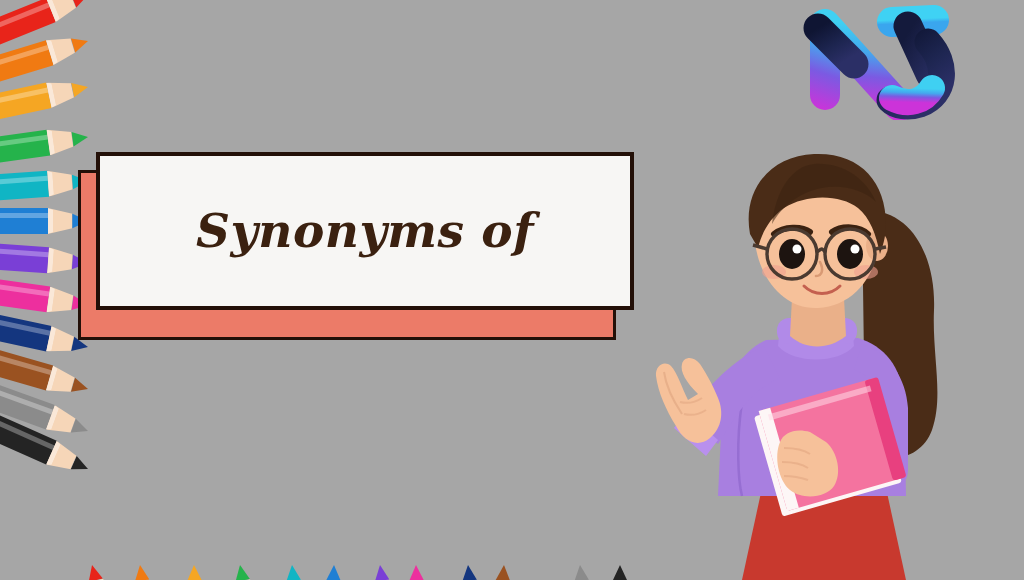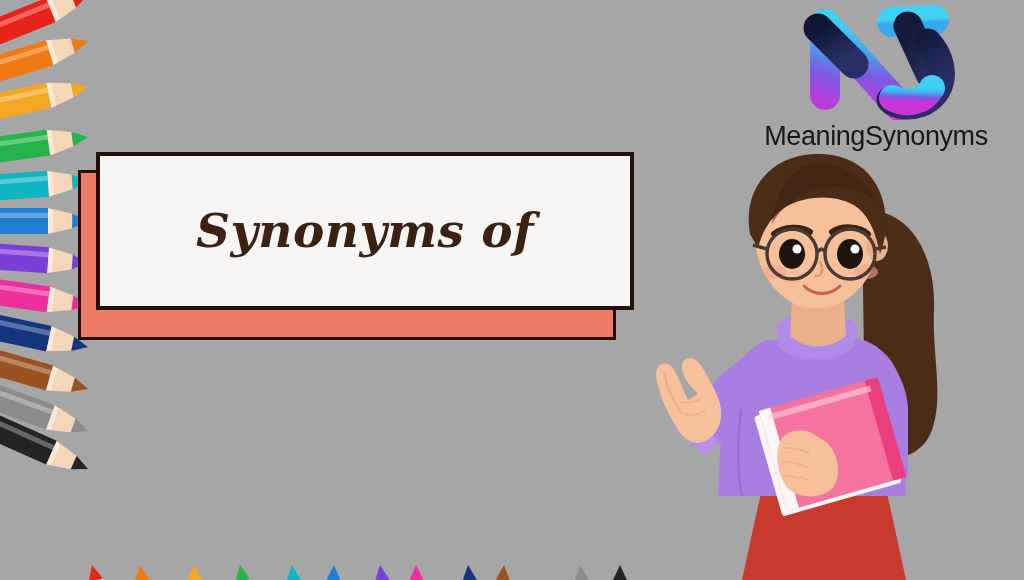--- a/index.html
+++ b/index.html
@@ -252,21 +252,20 @@
       <path d="M22 26 L58 62" stroke="url(#gDark)" stroke-width="29" stroke-linecap="round" fill="none"></path>
 
       <path d="M96 20 L138 18" stroke="url(#gCyan)" stroke-width="30" stroke-linecap="round" fill="none"></path>
 
       <path d="M112 24 L134 72" stroke="url(#gDark2)" stroke-width="29" stroke-linecap="round" fill="none"></path>
 
       <path d="M132 40 C152 62 150 92 124 102 C112 106 100 104 94 98" stroke="url(#gDark)" stroke-width="27" stroke-linecap="round" fill="none"></path>
 
       <path d="M96 96 C112 104 128 100 136 86" stroke="url(#gMain)" stroke-width="26" stroke-linecap="round" fill="none"></path>
     </svg>
-    <div id="logo-word">MeaningSynonyms</div>
   </div>
 
   <svg id="character" viewBox="0 0 410 430" preserveAspectRatio="xMinYMin meet">
 
     <path d="M248 60 C300 58 322 110 320 160 C318 206 330 246 318 280
              C308 308 274 316 258 300 C246 286 252 250 250 210 Z" fill="#4a2c17"></path>
 
     <path d="M148 338 L272 338 L292 430 L128 430 Z" fill="#c8392e"></path>
 
     <path d="M152 190 C128 200 112 228 108 262 L104 346 L292 346 L290 252

